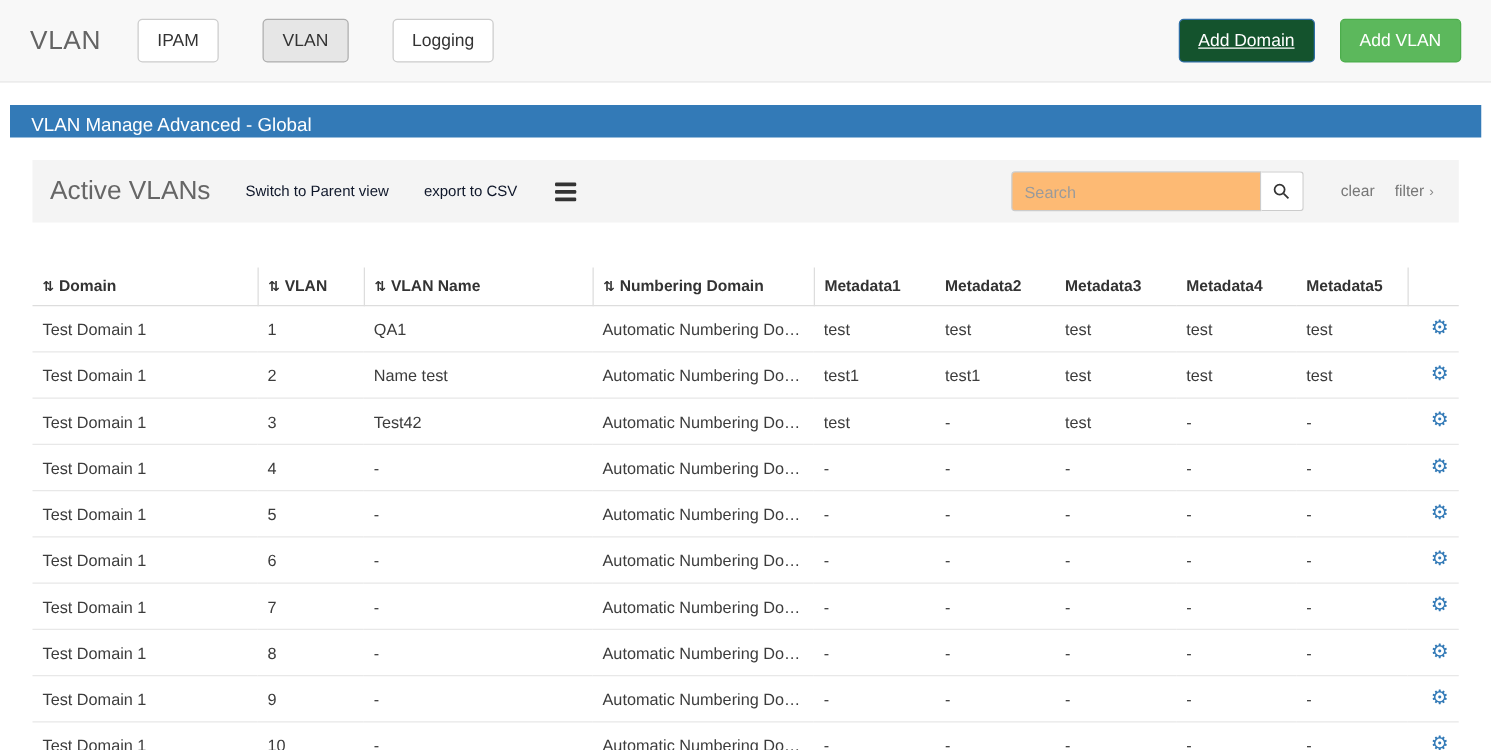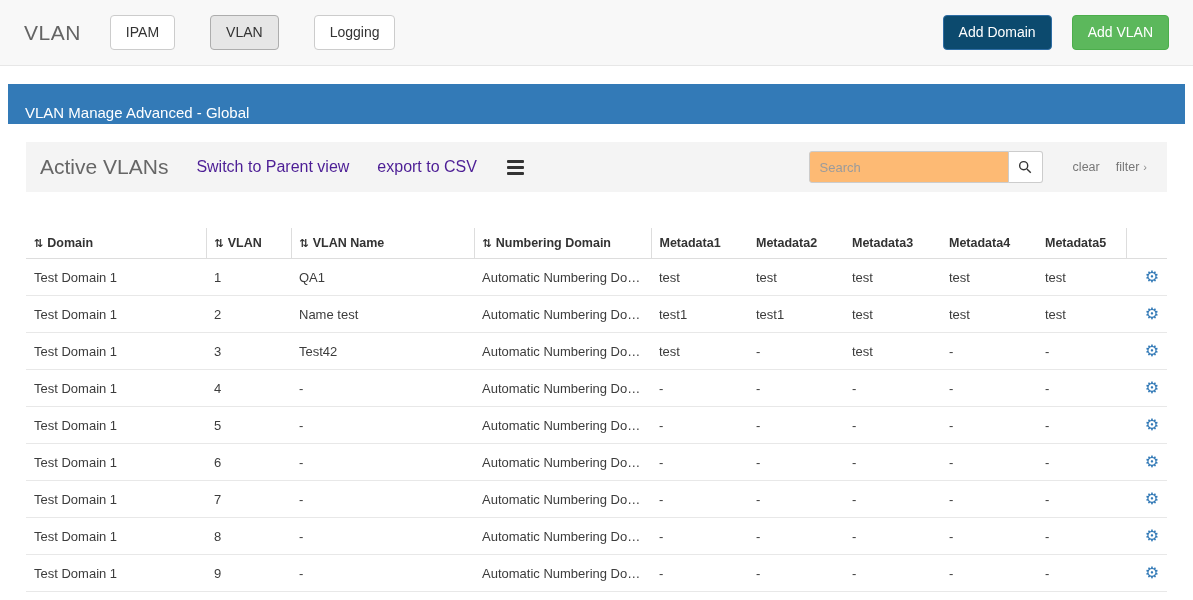--- a/index.html
+++ b/index.html
@@ -32,47 +32,47 @@
     font-family: inherit;
     color: #333;
     background: #ffffff;
     border: 1px solid #cccccc;
     border-radius: 4px;
     cursor: pointer;
     line-height: 1.3;
   }
   .btn.active { background: #e6e6e6; border-color: #adadad; }
   .actions { margin-left: auto; display: flex; gap: 20px; }
-  .btn-primary { background: #0c4a6e; border-color: #2e6da4; color: #fff; }
+  .btn-primary { background: #14532d; border-color: #2e6da4; color: #fff; text-decoration: underline; }
   .btn-success { background: #5cb85c; border-color: #4cae4c; color: #fff; }
 
   
   .panel { margin: 18px 8px 0; }
   .panel-header {
     background: #337ab7;
     color: #ffffff;
-    height: 40px;
+    height: 26px;
     line-height: 34px;
-    padding: 12px 17px;
+    padding: 0 17px;
     font-size: 15px;
   }
   .panel-body { padding: 18px 18px 0; }
 
   
   .toolbar {
     display: flex;
     align-items: center;
     background: #f4f4f4;
     height: 50px;
     padding: 0 14px;
   }
   .toolbar-heading { font-size: 21px; color: #666666; margin-right: 28px; }
   .toolbar-link {
-    font-size: 16px;
-    color: #4c1d95;
+    font-size: 12px;
+    color: #0f172a;
     margin-right: 28px;
     cursor: pointer;
     text-decoration: none;
   }
   .hamburger {
     display: inline-flex;
     flex-direction: column;
     gap: 3px;
     cursor: pointer;
     padding: 3px 2px;

